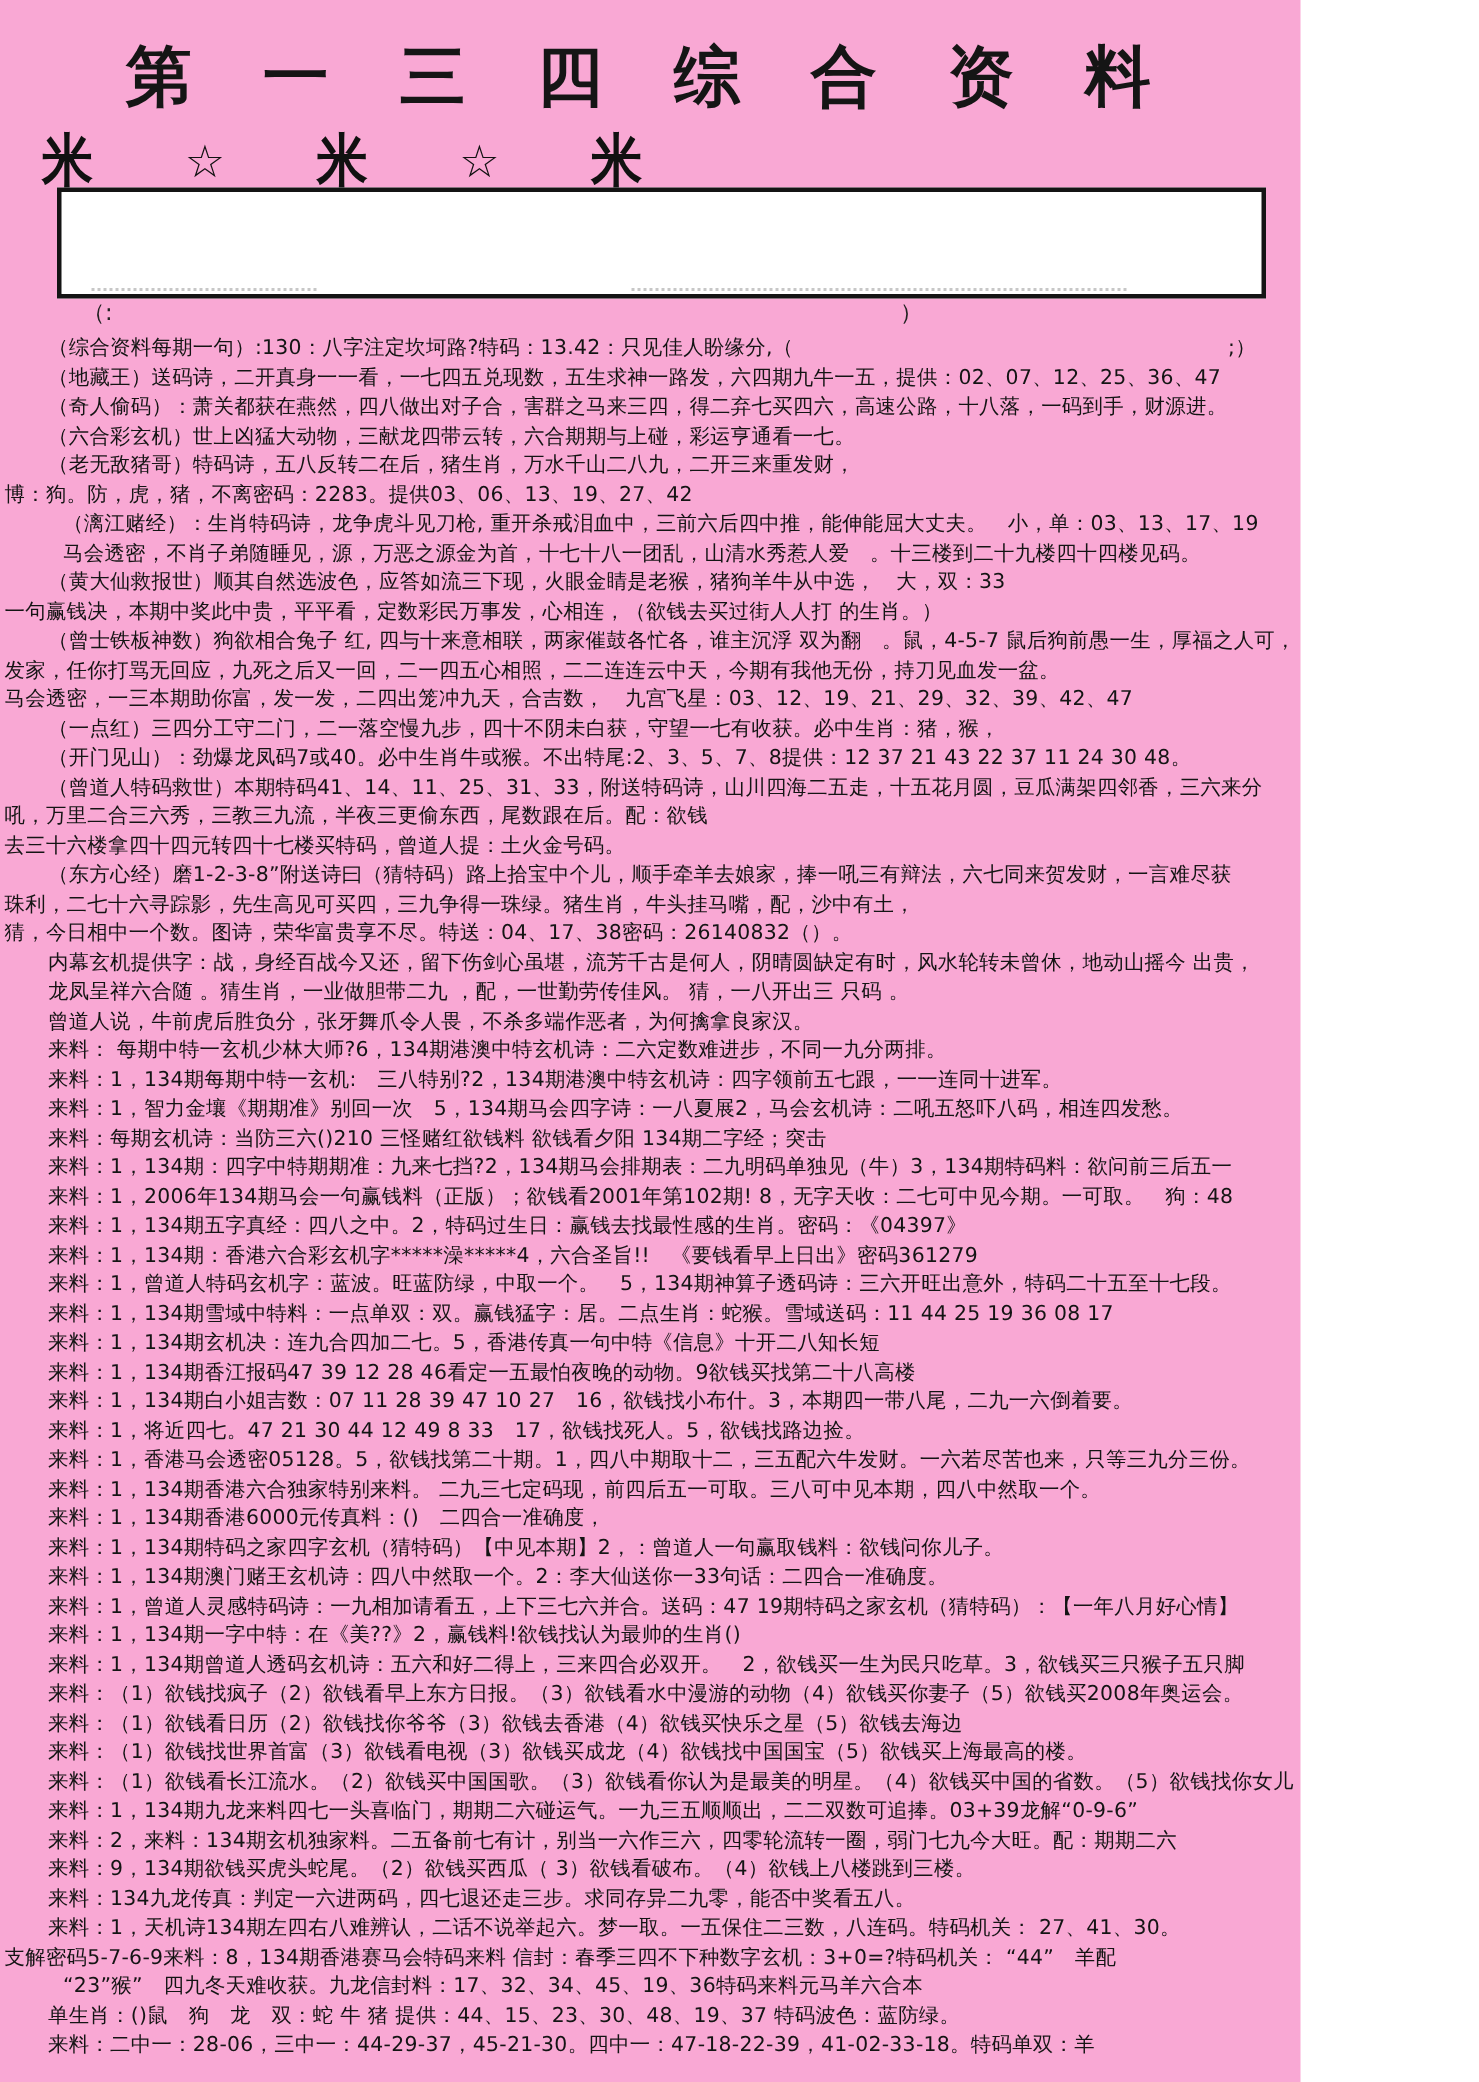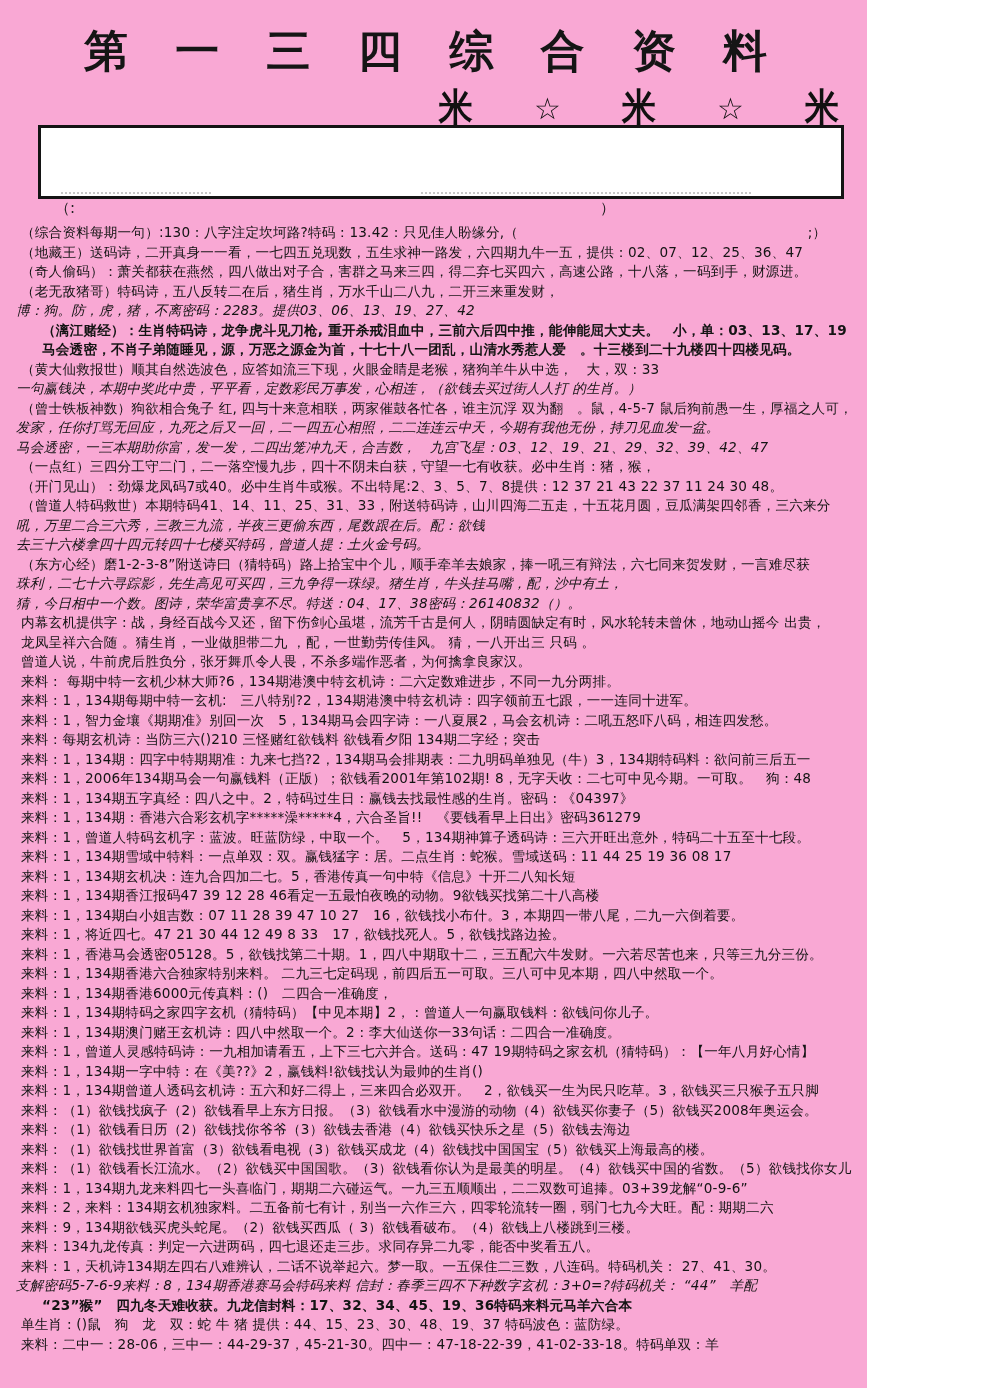--- a/index.html
+++ b/index.html
@@ -15,21 +15,21 @@
     padding-top:22px;
     text-align:center;
     font-size:44px;
     font-weight:bold;
     letter-spacing:16px;
     color:#151515;
     white-space:nowrap;
   }
   .symbols{
     margin-top:4px;
-    text-align:right;
+    text-align:left;
     letter-spacing:0;
     height:38px;
   }
   .symbols span{display:inline-block;margin:0 28px;vertical-align:middle;}
   .sym-ast{font-size:34px;font-weight:bold;transform:scaleY(1.15);}
   .sym-star{font-size:30px;font-weight:bold;}
   .big-box{
     margin:2px 0 0 38px;
     width:800px;height:68px;
     border:3px solid #141414;
@@ -53,23 +53,23 @@
   .text-block{
     margin-top:2px;
   }
   .line{
     font-size:13.6px;
     line-height:19.5px;
     white-space:pre-wrap;
     color:#141414;
     letter-spacing:0.2px;
   }
-  .ind0{padding-left:16px;font-style:italic;}
-  .ind1{padding-left:21px;}
-  .ind2{padding-left:42px;font-weight:bold;}
+  .ind0{padding-left:3px;}
+  .ind1{padding-left:32px;}
+  .ind2{padding-left:42px;}
 </style>
 </head>
 <body>
 
 <div class="page">
 
   <div class="title">第 一 三 四 综 合 资 料</div>
 
   <div class="symbols">
     <span class="sym-ast">米</span>
@@ -86,20 +86,21 @@
 
   <div class="paren-line">
     <span>（:</span>
     <span class="close-paren">）</span>
   </div>
 
   <div class="text-block">
       <div class="line ind1">（综合资料每期一句）:130：八字注定坎坷路?特码：13.42：只见佳人盼缘分,（　　　　　　　　　　　　　　　　　　　　　;）</div>
       <div class="line ind1">（地藏王）送码诗，二开真身一一看，一七四五兑现数，五生求神一路发，六四期九牛一五，提供：02、07、12、25、36、47</div>
       <div class="line ind1">（奇人偷码）：萧关都获在燕然，四八做出对子合，害群之马来三四，得二弃七买四六，高速公路，十八落，一码到手，财源进。</div>
+      <div class="line ind1">（六合彩玄机）世上凶猛大动物，三献龙四带云转，六合期期与上碰，彩运亨通看一七。</div>
       <div class="line ind1">（老无敌猪哥）特码诗，五八反转二在后，猪生肖，万水千山二八九，二开三来重发财，</div>
       <div class="line ind0">博：狗。防，虎，猪，不离密码：2283。提供03、06、13、19、27、42</div>
       <div class="line ind2">（漓江赌经）：生肖特码诗，龙争虎斗见刀枪, 重开杀戒泪血中，三前六后四中推，能伸能屈大丈夫。　小，单：03、13、17、19</div>
       <div class="line ind2">马会透密，不肖子弟随睡见，源，万恶之源金为首，十七十八一团乱，山清水秀惹人爱　。十三楼到二十九楼四十四楼见码。</div>
       <div class="line ind1">（黄大仙救报世）顺其自然选波色，应答如流三下现，火眼金睛是老猴，猪狗羊牛从中选，　大，双：33</div>
       <div class="line ind0">一句赢钱决，本期中奖此中贵，平平看，定数彩民万事发，心相连，（欲钱去买过街人人打 的生肖。）</div>
       <div class="line ind1">（曾士铁板神数）狗欲相合兔子 红, 四与十来意相联，两家催鼓各忙各，谁主沉浮 双为翻　。鼠，4-5-7 鼠后狗前愚一生，厚福之人可，</div>
       <div class="line ind0">发家，任你打骂无回应，九死之后又一回，二一四五心相照，二二连连云中天，今期有我他无份，持刀见血发一盆。</div>
       <div class="line ind0">马会透密，一三本期助你富，发一发，二四出笼冲九天，合吉数，　九宫飞星：03、12、19、21、29、32、39、42、47</div>
       <div class="line ind1">（一点红）三四分工守二门，二一落空慢九步，四十不阴未白获，守望一七有收获。必中生肖：猪，猴，</div>

